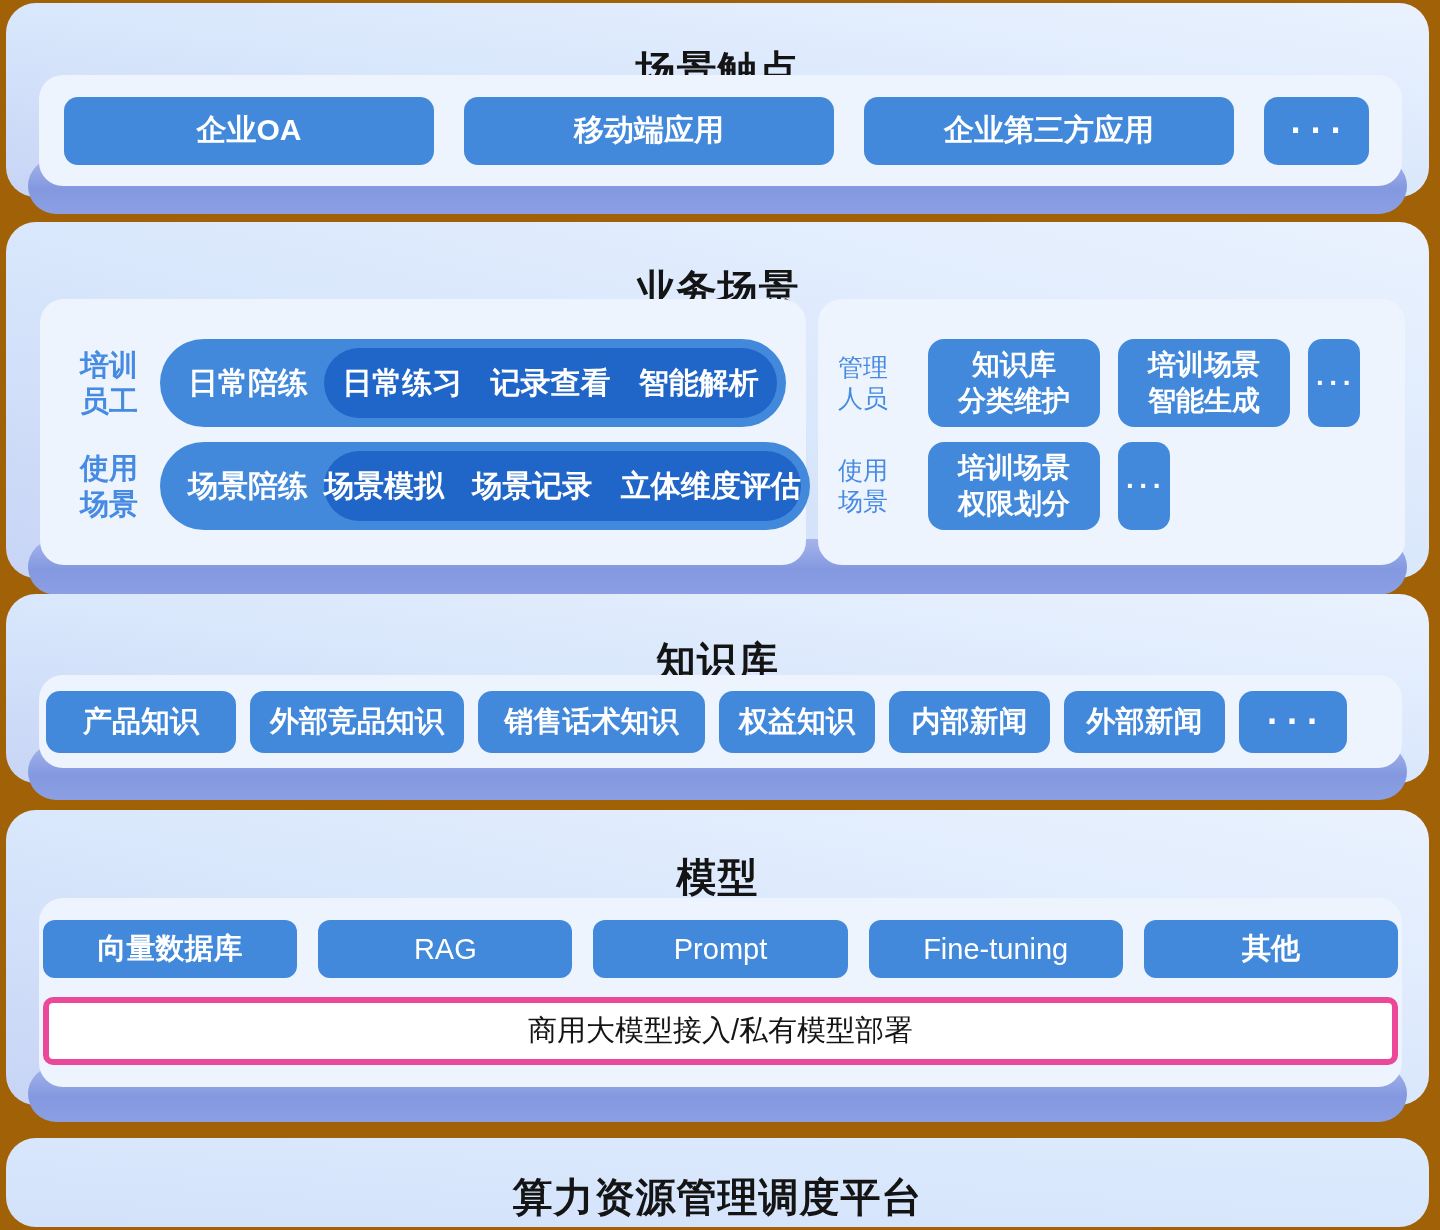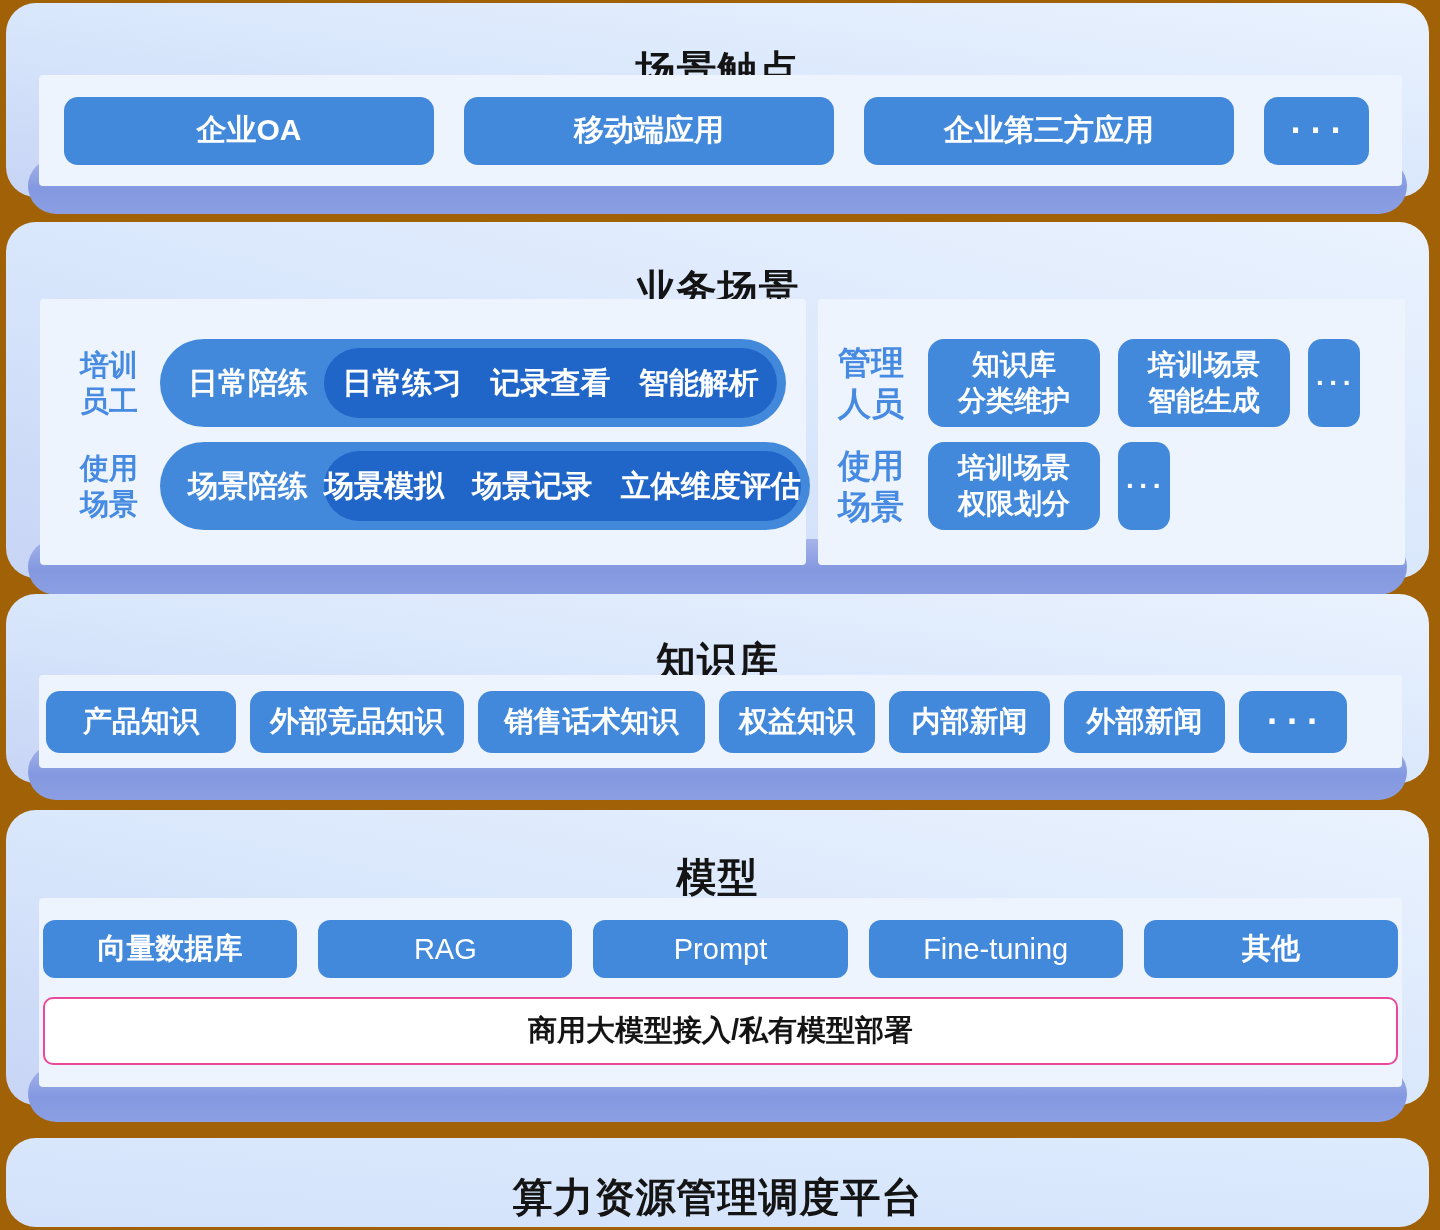--- a/index.html
+++ b/index.html
@@ -10,21 +10,21 @@
   .panel{position:absolute;left:6px;width:1423px;border-radius:30px;z-index:0;
          background:linear-gradient(to top right,#c7d4f5 0%,#d9e7fc 48%,#eaf2fe 100%);}
   .panel::before{content:"";position:absolute;left:22px;right:22px;bottom:-17px;height:56px;
          z-index:-1;border-radius:28px;
          background:linear-gradient(180deg,#a6b4ea 0%,#8398e0 55%,#8c9fe3 100%);}
   .panel.no-shadow::before{display:none;}
 
   .panel-title{position:absolute;top:10px;left:0;right:0;text-align:center;
          font-size:40px;line-height:48px;font-weight:700;color:#141414;letter-spacing:1px;}
 
-  .tray{position:absolute;background:#eef4fd;border-radius:4px;box-sizing:border-box;}
+  .tray{position:absolute;background:#eef4fd;border-radius:24px;box-sizing:border-box;}
 
   .btn{background:#4389db;color:#ffffff;border-radius:14px;display:flex;
        align-items:center;justify-content:center;font-weight:700;box-sizing:border-box;}
   .dots{font-size:36px;letter-spacing:8px;text-indent:8px;font-weight:700;}
 
   
   #panel-touchpoints{top:3px;height:194px;}
   #tray-touchpoints{left:33px;right:27px;top:72px;height:111px;
        display:flex;align-items:center;gap:30px;padding:0 25px;}
   .tp-btn{width:370px;height:68px;font-size:30px;}
@@ -39,21 +39,21 @@
   .biz-row{display:flex;align-items:center;height:88px;}
   .row-label{width:80px;font-size:29px;font-weight:700;color:#468ae2;
        line-height:1.25;white-space:pre-line;flex:none;}
   .bigpill{flex:1;height:88px;border-radius:44px;background:#4389db;display:flex;
        align-items:center;padding:0 9px 0 28px;box-sizing:border-box;}
   .pill-label{color:#ffffff;font-size:30px;font-weight:700;white-space:nowrap;}
   .subpill{flex:1;margin-left:16px;height:70px;border-radius:35px;background:#2065c8;
        color:#ffffff;display:flex;align-items:center;justify-content:center;
        font-size:30px;font-weight:700;word-spacing:20px;white-space:nowrap;}
   .adm-row{display:flex;align-items:center;height:88px;gap:18px;}
-  .adm-label{width:72px;font-size:33px;font-weight:700;color:#468ae2;
+  .adm-label{width:72px;font-size:25px;font-weight:400;color:#468ae2;
        line-height:1.25;white-space:pre-line;flex:none;}
   .adm-btn{width:172px;height:88px;border-radius:16px;font-size:28px;line-height:1.3;
        white-space:pre-line;text-align:center;flex:none;}
   .adm-dots{width:52px;height:88px;border-radius:14px;font-size:28px;letter-spacing:4px;
        text-indent:4px;flex:none;}
 
   
   #panel-knowledge{top:594px;height:189px;}
   #tray-knowledge{left:33px;right:27px;top:81px;height:93px;
        display:flex;align-items:center;gap:14px;padding:0 7px;}
@@ -62,23 +62,23 @@
   .kb-w3{width:227px;}.kb-w4{width:161px;}.kb-w5{width:161px;}
   .kb-dots{width:108px;height:62px;flex:none;}
 
   
   #panel-model{top:810px;height:295px;}
   #tray-model{left:33px;right:27px;top:88px;height:189px;
        padding:22px 4px;display:flex;flex-direction:column;gap:19px;}
   .model-row{display:flex;gap:21px;height:58px;}
   .model-btn{flex:1;height:58px;border-radius:12px;font-size:29px;}
   .model-btn.latin{font-weight:400;}
-  .banner{height:70px;border:2px solid #ec4899;border-radius:10px;background:#ffffff;
+  .banner{height:70px;border:6px solid #ec4899;border-radius:10px;background:#ffffff;
        display:flex;align-items:center;justify-content:center;
-       font-size:29px;font-weight:700;color:#141414;box-sizing:border-box;}
+       font-size:29px;font-weight:400;color:#141414;box-sizing:border-box;}
 
   
   #panel-platform{top:1138px;height:89px;background:linear-gradient(to top right,#d3e2fa,#dcebfd);}
   #panel-platform .panel-title{top:2px;}
 </style>
 </head>
 <body>
 
 <div class="canvas">
 

